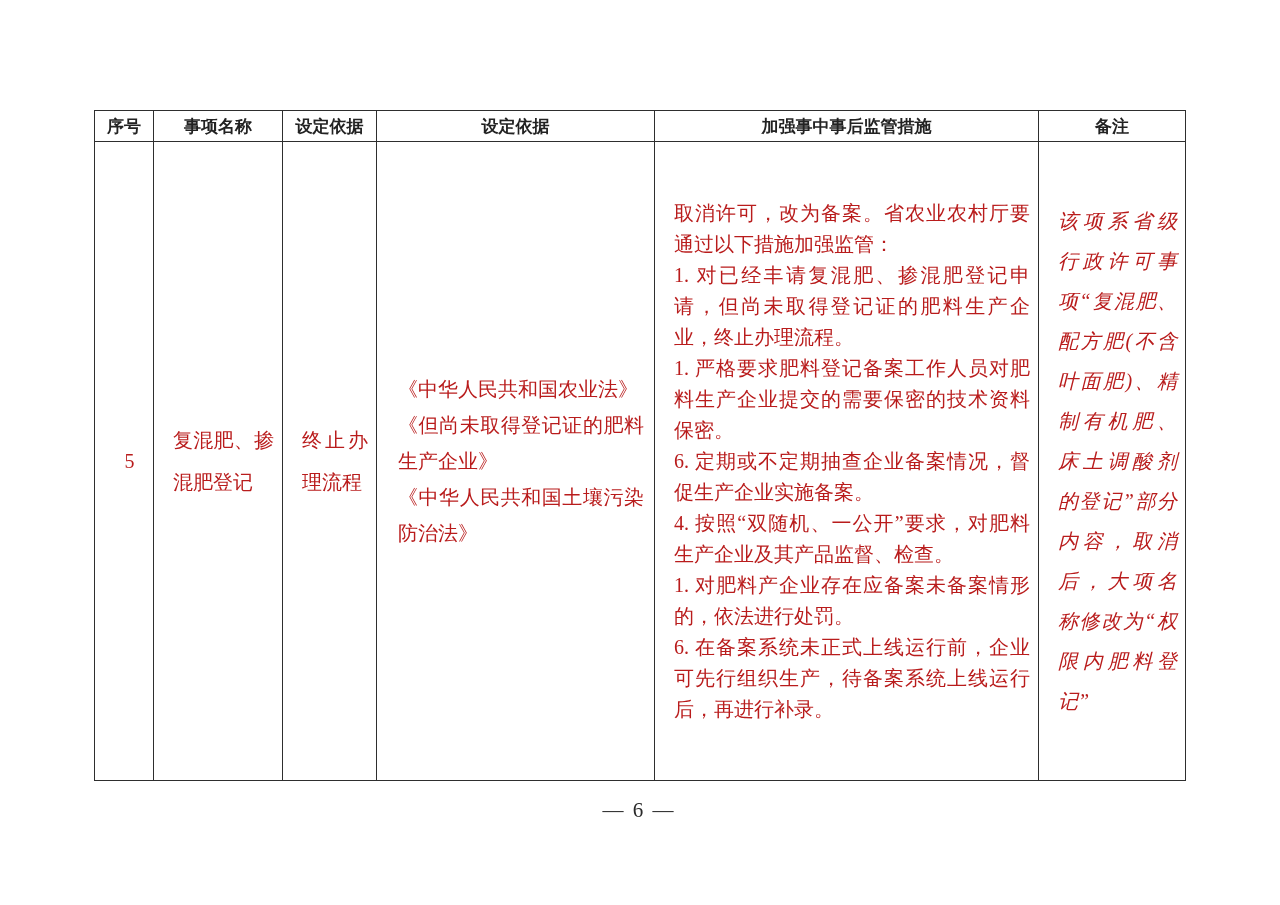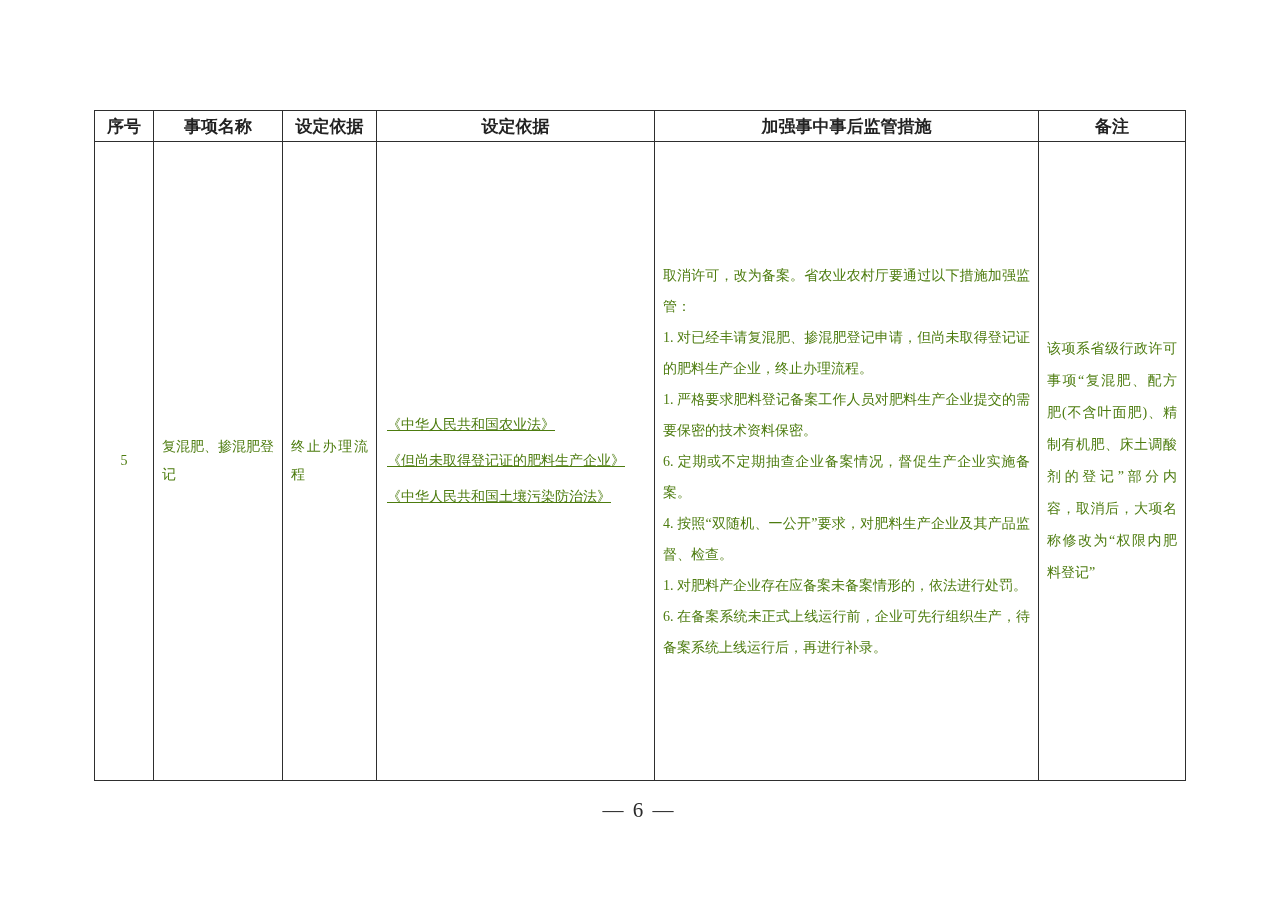--- a/index.html
+++ b/index.html
@@ -34,52 +34,53 @@
     font-weight: bold;
     font-size: 17px;
     text-align: center;
     vertical-align: middle;
     color: #222;
     margin-left: 6px;
   }
   .doc-table td {
     height: 638px;
     vertical-align: middle;
-    font-size: 14px;
-    color: #4d7c0f;
+    font-size: 20px;
+    color: #b91c1c;
+    padding-left: 11px;
   }
   .c-seq {
     text-align: center;
     font-size: 19px;
   }
   .c-name .cell-inner,
   .c-dept .cell-inner {
     padding: 0 8px;
-    line-height: 28px;
+    line-height: 42px;
     text-align: justify;
   }
   .c-basis .cell-inner {
     padding: 0 10px;
   }
   .c-basis .cell-inner div {
     line-height: 36px;
     text-align: justify;
-    text-decoration: underline;
   }
   .c-measures .cell-inner {
     padding: 0 8px;
   }
   .c-measures .cell-inner div {
     line-height: 31px;
     text-align: justify;
   }
   .c-remark .cell-inner {
     padding: 0 8px;
-    line-height: 32px;
+    line-height: 40px;
     text-align: justify;
+    font-style: italic;
   }
   .page-number {
     position: absolute;
     top: 798px;
     left: 0;
     width: 1278px;
     text-align: center;
     font-size: 21px;
     letter-spacing: 2px;
     color: #2a2a2a;

